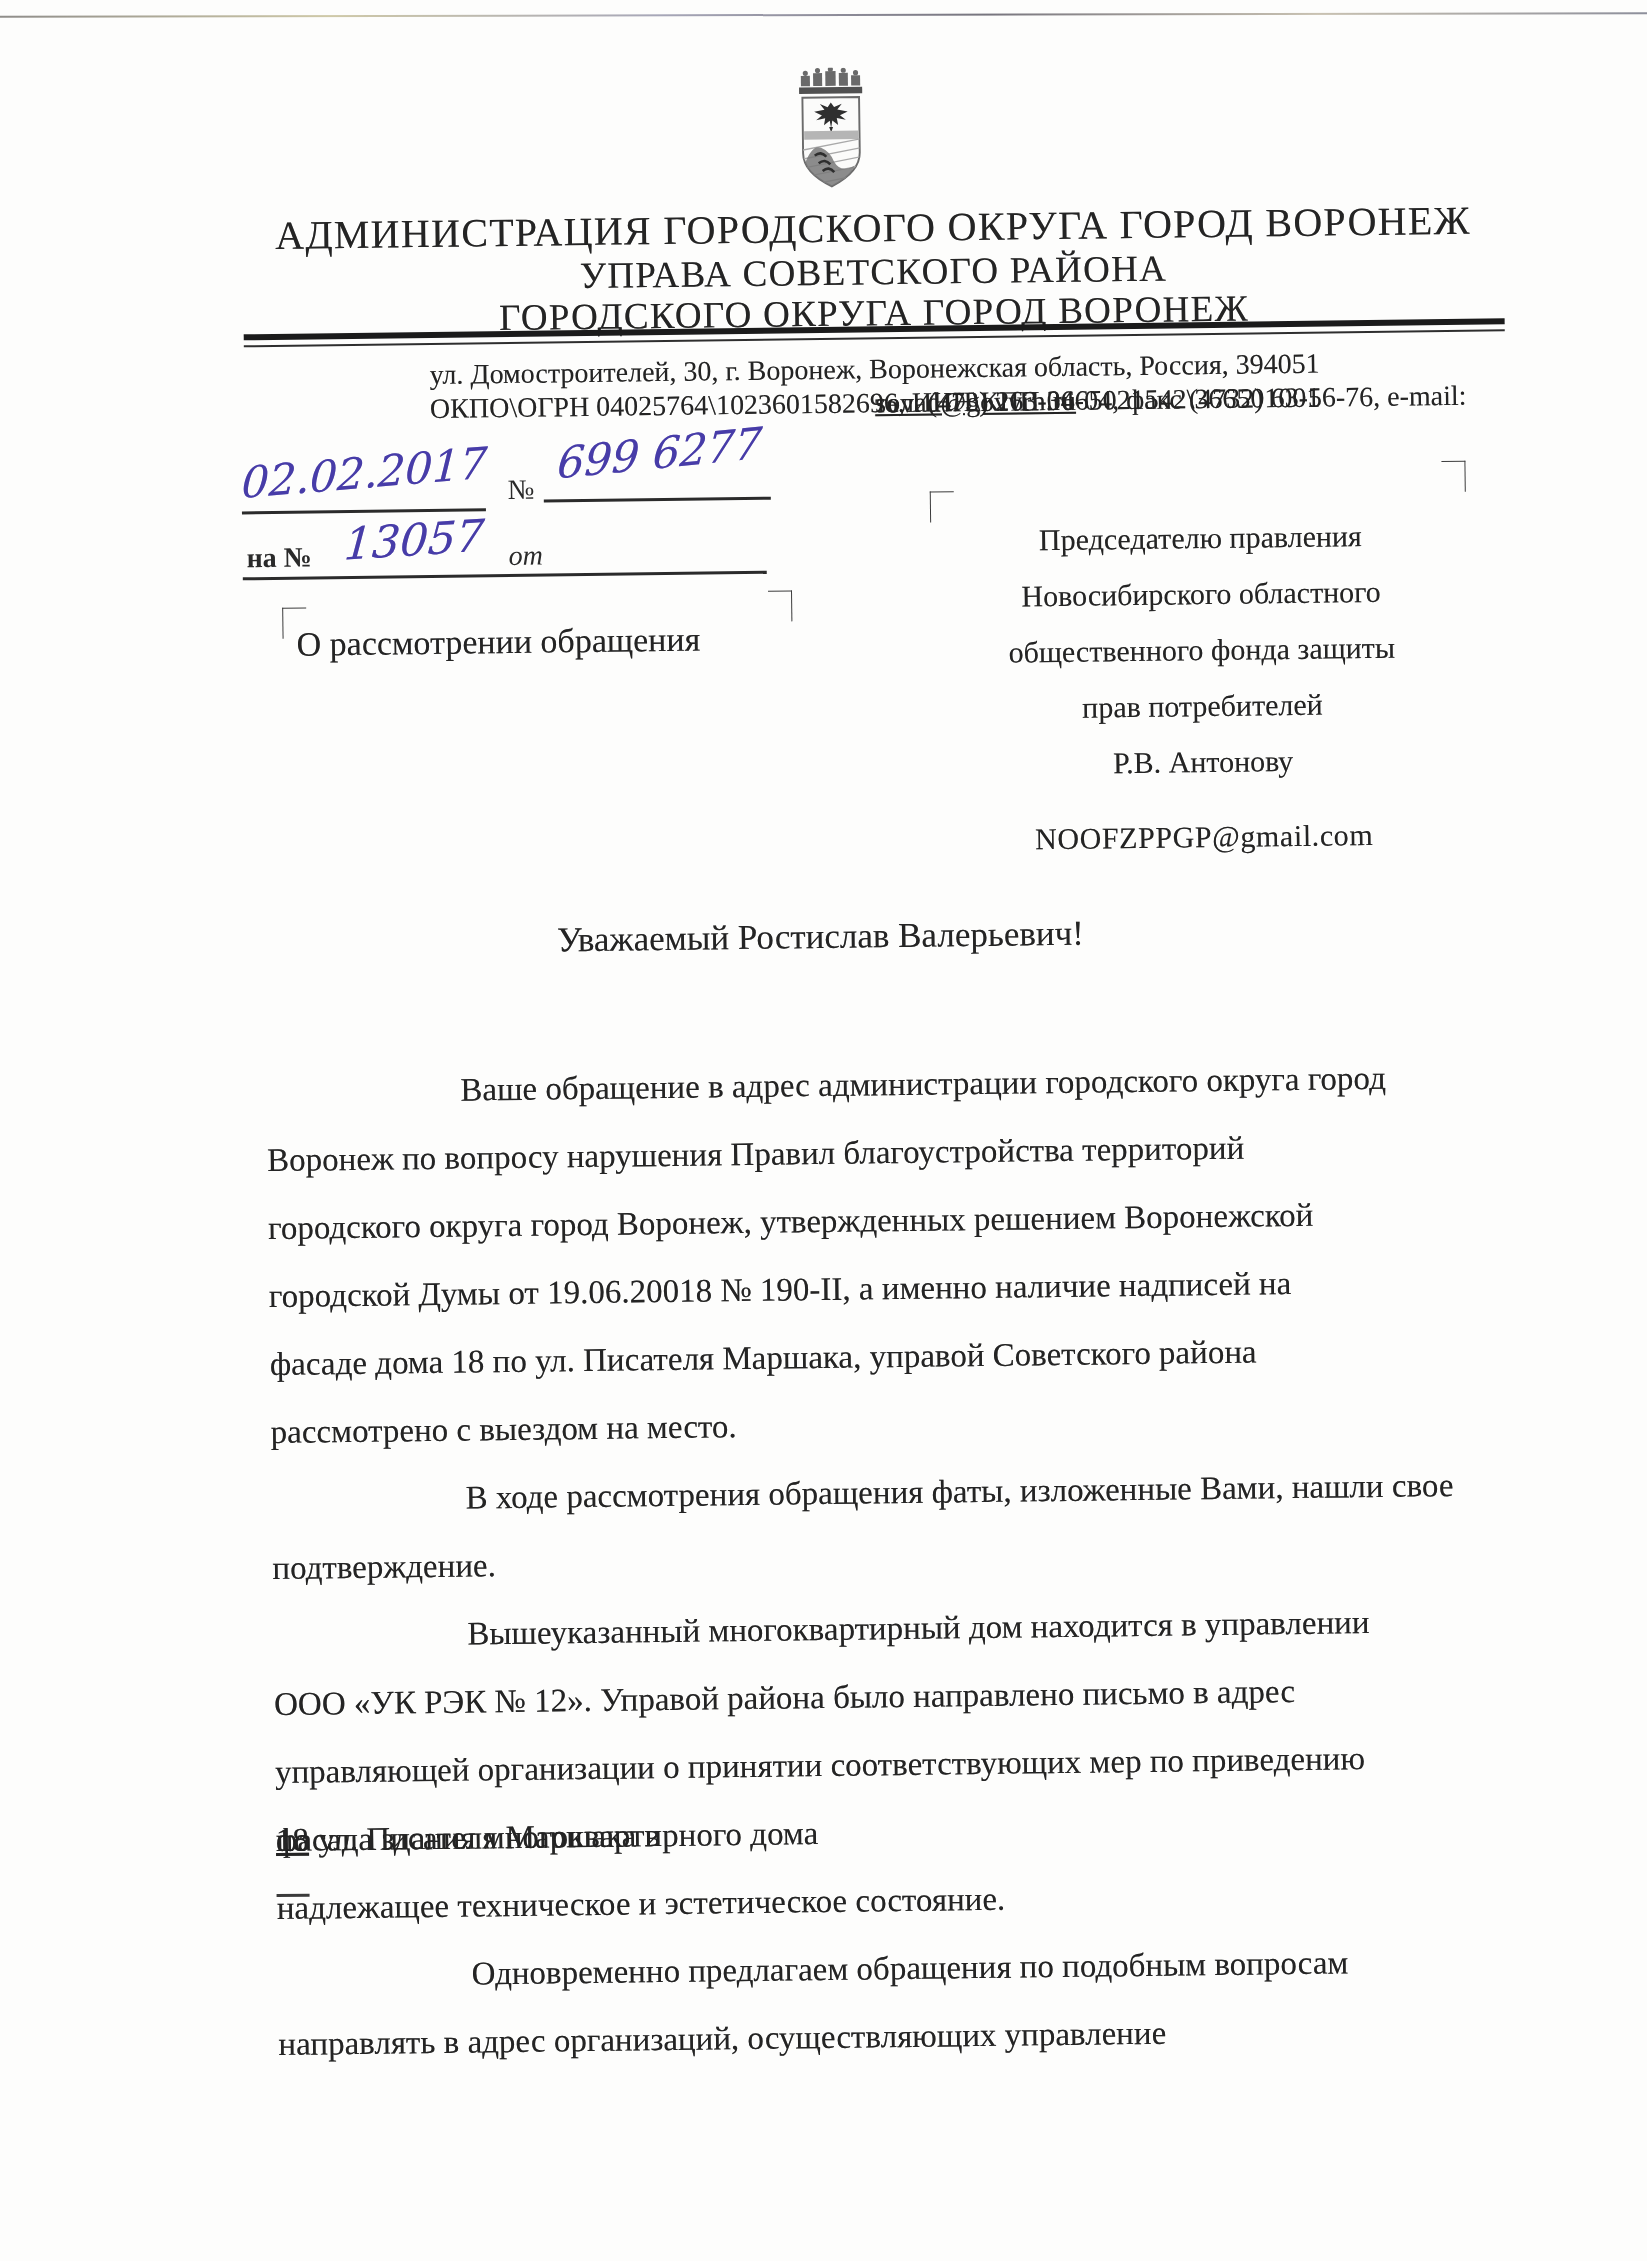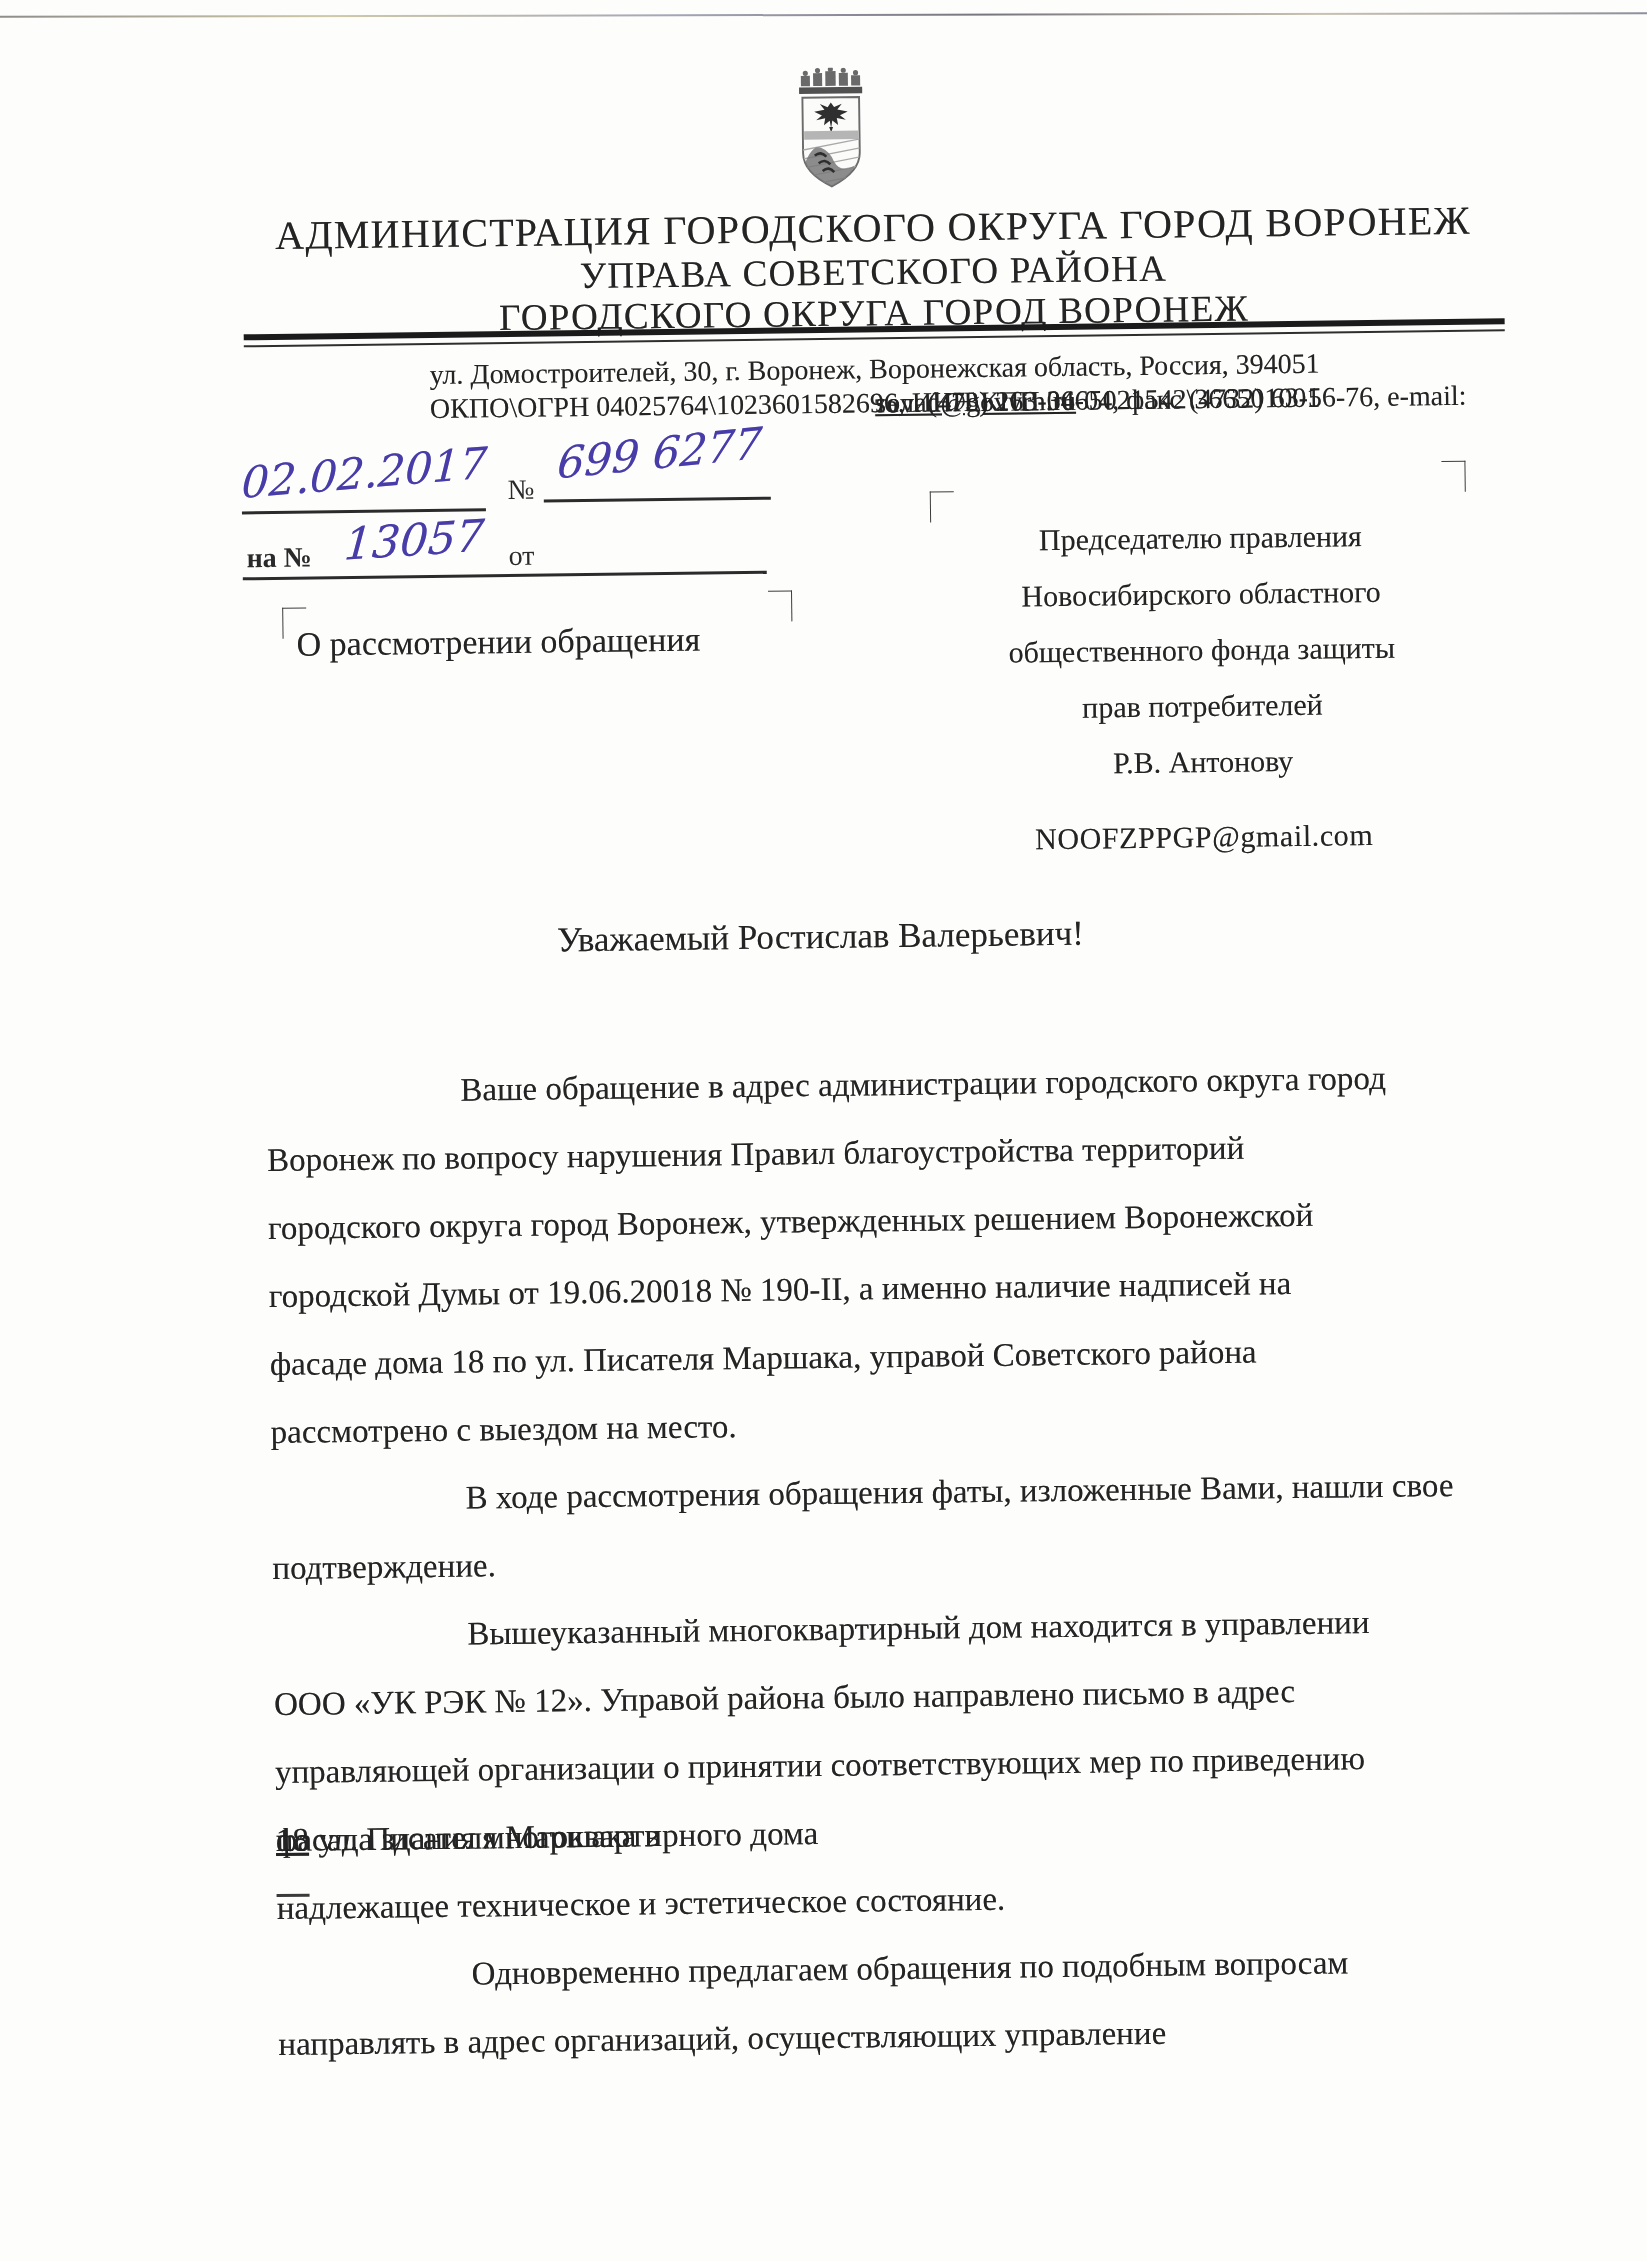--- a/index.html
+++ b/index.html
@@ -40,21 +40,21 @@
   .addr .u{text-decoration:underline;}
   
   .hand{color:#473ca8;font-style:italic;font-family:"DejaVu Serif",serif;
     text-shadow:0 0 0.6px rgba(71,60,168,.45);white-space:nowrap;}
   .hand-date{left:247px;top:442px;font-size:43px;transform:rotate(-4deg) skewX(-8deg);}
   .hand-num{left:563px;top:426px;font-size:43px;transform:rotate(-5deg) skewX(-10deg);}
   .hand-reply{left:349px;top:509px;font-size:44px;transform:rotate(-3deg) skewX(-8deg);}
   .ref-lbl{font-size:28px;color:#2a2a2a;}
   .lbl-no{left:513px;top:470px;}
   .lbl-na{left:251px;top:535px;font-weight:bold;}
-  .lbl-ot{left:513px;top:536px;}
+  .lbl-ot{left:513px;top:536px;font-style:italic;}
   .uline{height:2.6px;background:#2b2b2b;}
   .uline-date{left:247px;top:504px;width:244px;}
   .uline-num{left:549px;top:496px;width:227px;}
   .uline-reply{left:247px;top:570px;width:524px;}
   
   .corner{width:23px;height:30px;border:0 solid #3c3c3c;}
   .c-tl{border-left-width:1.9px;border-top-width:1.9px;}
   .c-tr{border-right-width:1.9px;border-top-width:1.9px;}
   .corner-rec-l{left:935px;top:493px;}
   .corner-rec-r{left:1447px;top:469px;}

